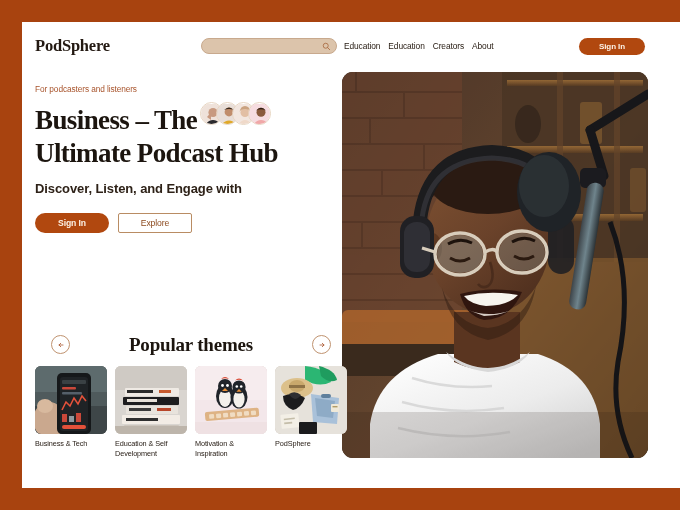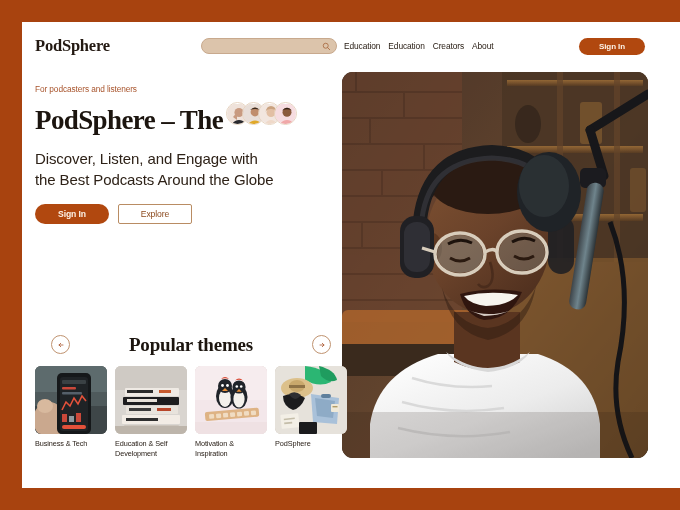--- a/index.html
+++ b/index.html
@@ -126,24 +126,25 @@
     width: 23px; height: 23px;
     border-radius: 50%;
     border: 1.5px solid #e7d5c1;
     margin-left: -7px;
     overflow: hidden;
     position: relative;
   }
   .avatar:first-child { margin-left: 0; }
   .subhead {
     margin-top: 11px;
-    font-size: 15px;
+    font-size: 13px;
     line-height: 1.42;
     color: #2e2218;
     letter-spacing: -0.1px;
+    font-weight: bold;
   }
   .cta-row {
     margin-top: 14px;
     display: flex;
     gap: 9px;
   }
   .btn-primary {
     width: 74px; height: 20px;
     background: #b1480f;
     border: none;
@@ -258,21 +259,21 @@
       <span class="nav-item">About</span>
     </div>
 
     <button class="signin-top">Sign In</button>
   </div>
 
   <div class="hero-left">
     <div class="eyebrow">For podcasters and listeners</div>
 
     <div class="headline">
-      <span>PodSphere – The</span><span class="avatar-group">
+      <span>Business – The</span><span class="avatar-group">
         <span class="avatar">
           <svg viewBox="0 0 24 24" width="24" height="24">
             <rect width="24" height="24" fill="#efe2da"></rect>
             <circle cx="12" cy="8.5" r="4.6" fill="#c89a80"></circle>
             <path d="M3 24 q3-8 9-8 t9 8 z" fill="#2a2a2e"></path>
             <path d="M6 13 q2-3 4-3 l0 6 z" fill="#c89a80"></path>
           </svg>
         </span>
         <span class="avatar">
           <svg viewBox="0 0 24 24" width="24" height="24">
@@ -292,25 +293,25 @@
         </span>
         <span class="avatar">
           <svg viewBox="0 0 24 24" width="24" height="24">
             <rect width="24" height="24" fill="#f6dce0"></rect>
             <circle cx="12" cy="8.3" r="4.5" fill="#8a5a3c"></circle>
             <path d="M3 24 q3-8 9-8 t9 8 z" fill="#f0a8a8"></path>
             <path d="M7 6.5 q5-5.5 10 0 q-5-2.5-10 0z" fill="#2e1d13"></path>
           </svg>
         </span>
       </span><br>
+      <span>Ultimate Podcast Hub</span>
     </div>
 
     <div class="subhead">
       <span>Discover, Listen, and Engage with</span><br>
-      <span>the Best Podcasts Around the Globe</span>
     </div>
 
     <div class="cta-row">
       <button class="btn-primary">Sign In</button>
       <button class="btn-ghost">Explore</button>
     </div>
   </div>
 
   <div class="hero-image">
     <svg viewBox="0 0 306 386" preserveAspectRatio="xMidYMid slice">

